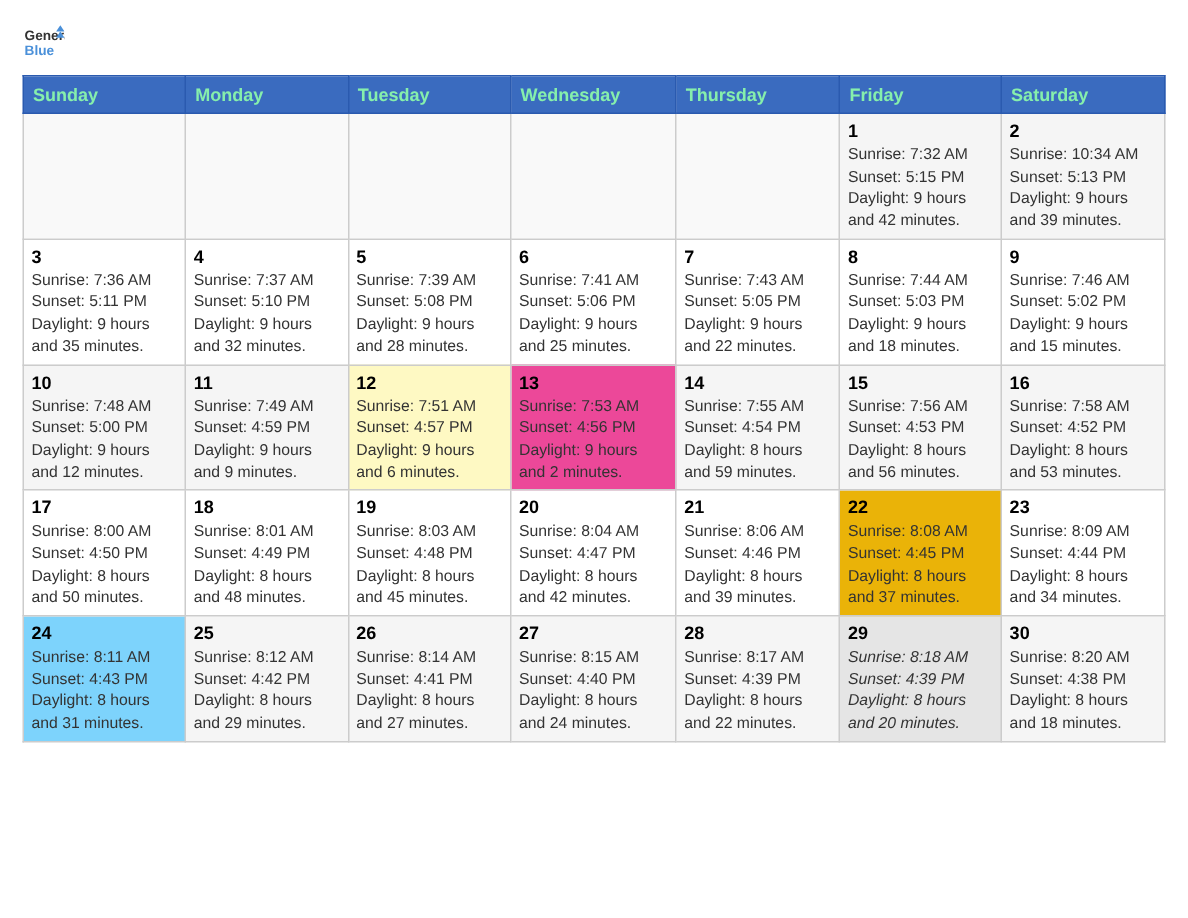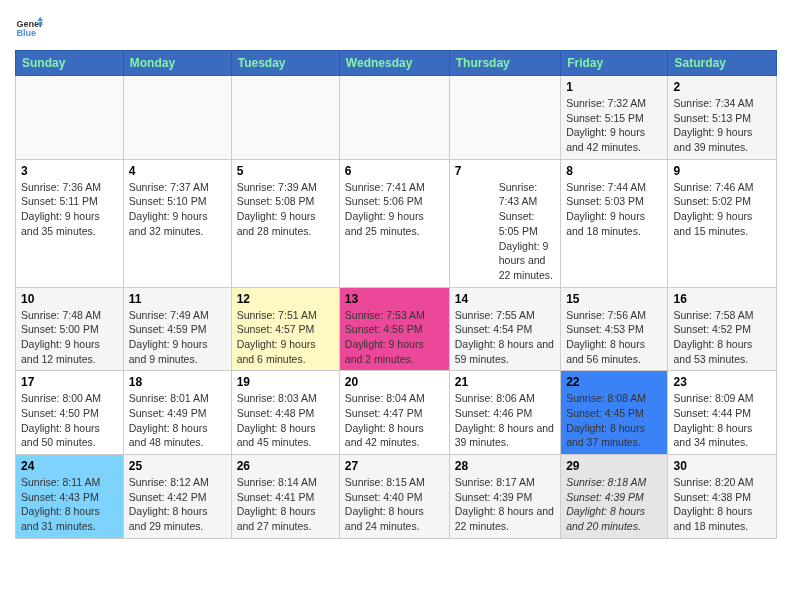--- a/index.html
+++ b/index.html
@@ -129,21 +129,21 @@
           <td class="empty-cell"></td>
           <td class="empty-cell"></td>
           <td style="background: rgb(245, 245, 245);">
             <span class="day-num">1</span>
             <div class="day-info" style="white-space: pre-line;">Sunrise: 7:32 AM
 Sunset: 5:15 PM
 Daylight: 9 hours and 42 minutes.</div>
           </td>
           <td style="background: rgb(245, 245, 245);">
             <span class="day-num">2</span>
-            <div class="day-info" style="white-space: pre-line;">Sunrise: 7:34 AM
+            <div class="day-info" style="white-space: pre-line;">Sunrise: 10:34 AM
 Sunset: 5:13 PM
 Daylight: 9 hours and 39 minutes.</div>
           </td>
         </tr>
         <tr>
           <td style="background: rgb(255, 255, 255);">
             <span class="day-num">3</span>
             <div class="day-info" style="white-space: pre-line;">Sunrise: 7:36 AM
 Sunset: 5:11 PM
 Daylight: 9 hours and 35 minutes.</div>
@@ -161,21 +161,21 @@
 Daylight: 9 hours and 28 minutes.</div>
           </td>
           <td style="background: rgb(255, 255, 255);">
             <span class="day-num">6</span>
             <div class="day-info" style="white-space: pre-line;">Sunrise: 7:41 AM
 Sunset: 5:06 PM
 Daylight: 9 hours and 25 minutes.</div>
           </td>
           <td style="background: rgb(255, 255, 255);">
             <span class="day-num">7</span>
-            <div class="day-info" style="white-space: pre-line; margin-left: 44px;">Sunrise: 7:43 AM
+            <div class="day-info" style="white-space: pre-line;">Sunrise: 7:43 AM
 Sunset: 5:05 PM
 Daylight: 9 hours and 22 minutes.</div>
           </td>
           <td style="background: rgb(255, 255, 255);">
             <span class="day-num">8</span>
             <div class="day-info" style="white-space: pre-line;">Sunrise: 7:44 AM
 Sunset: 5:03 PM
 Daylight: 9 hours and 18 minutes.</div>
           </td>
           <td style="background: rgb(255, 255, 255);">
@@ -253,21 +253,21 @@
             <div class="day-info" style="white-space: pre-line;">Sunrise: 8:04 AM
 Sunset: 4:47 PM
 Daylight: 8 hours and 42 minutes.</div>
           </td>
           <td style="background: rgb(255, 255, 255);">
             <span class="day-num">21</span>
             <div class="day-info" style="white-space: pre-line;">Sunrise: 8:06 AM
 Sunset: 4:46 PM
 Daylight: 8 hours and 39 minutes.</div>
           </td>
-          <td style="background: #3b82f6;">
+          <td style="background: #eab308;">
             <span class="day-num">22</span>
             <div class="day-info" style="white-space: pre-line;">Sunrise: 8:08 AM
 Sunset: 4:45 PM
 Daylight: 8 hours and 37 minutes.</div>
           </td>
           <td style="background: rgb(255, 255, 255);">
             <span class="day-num">23</span>
             <div class="day-info" style="white-space: pre-line;">Sunrise: 8:09 AM
 Sunset: 4:44 PM
 Daylight: 8 hours and 34 minutes.</div>

